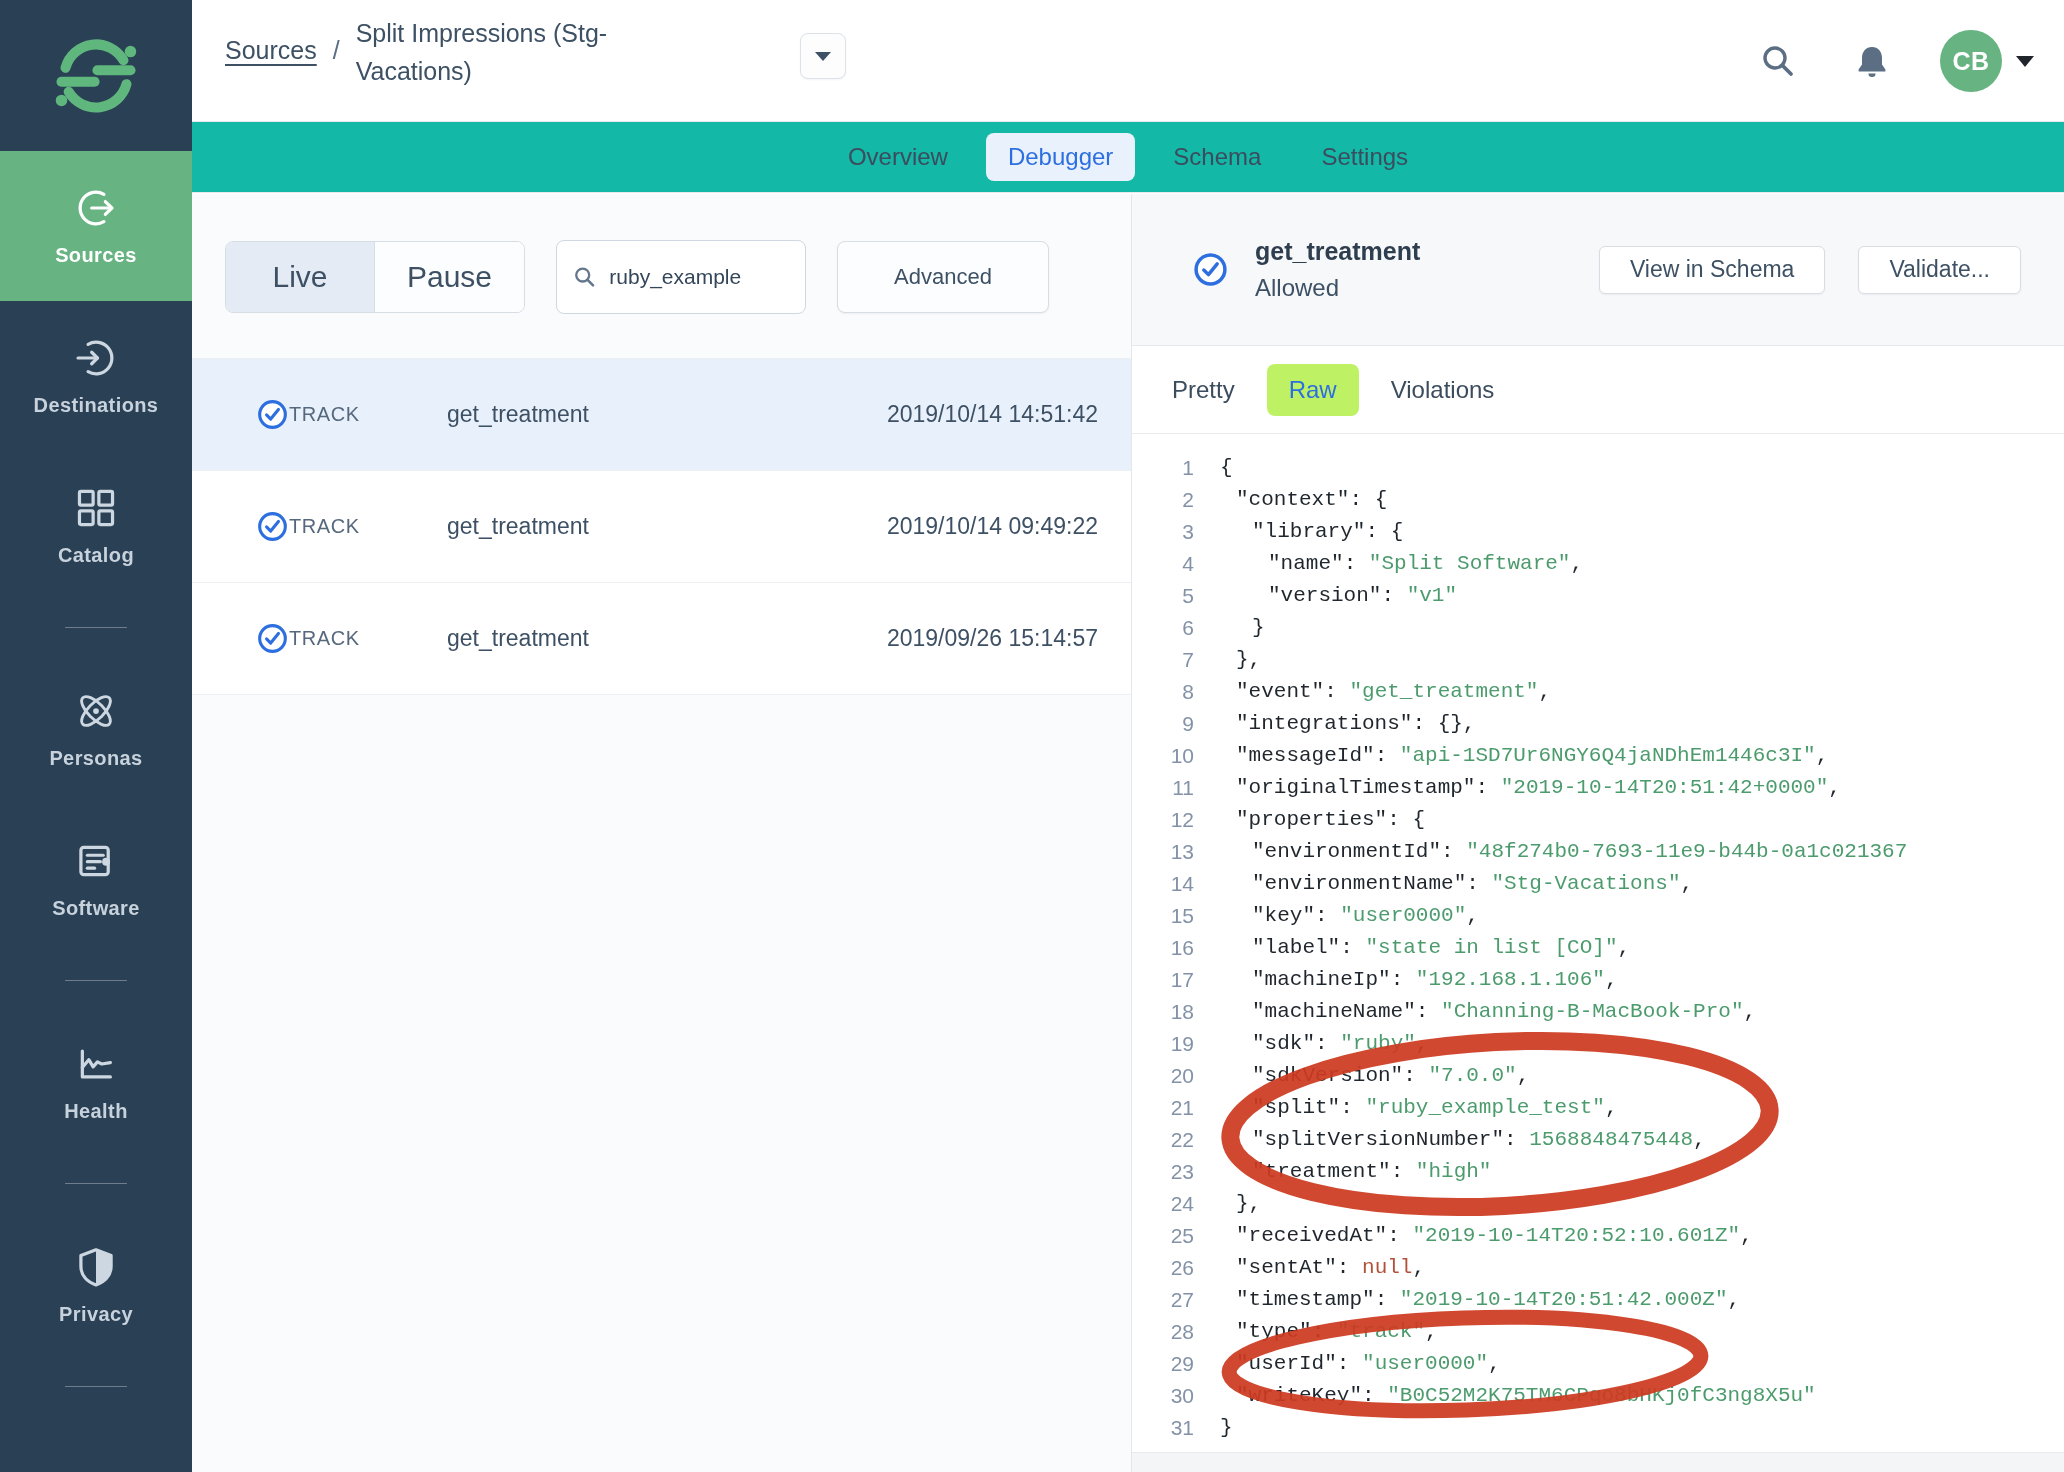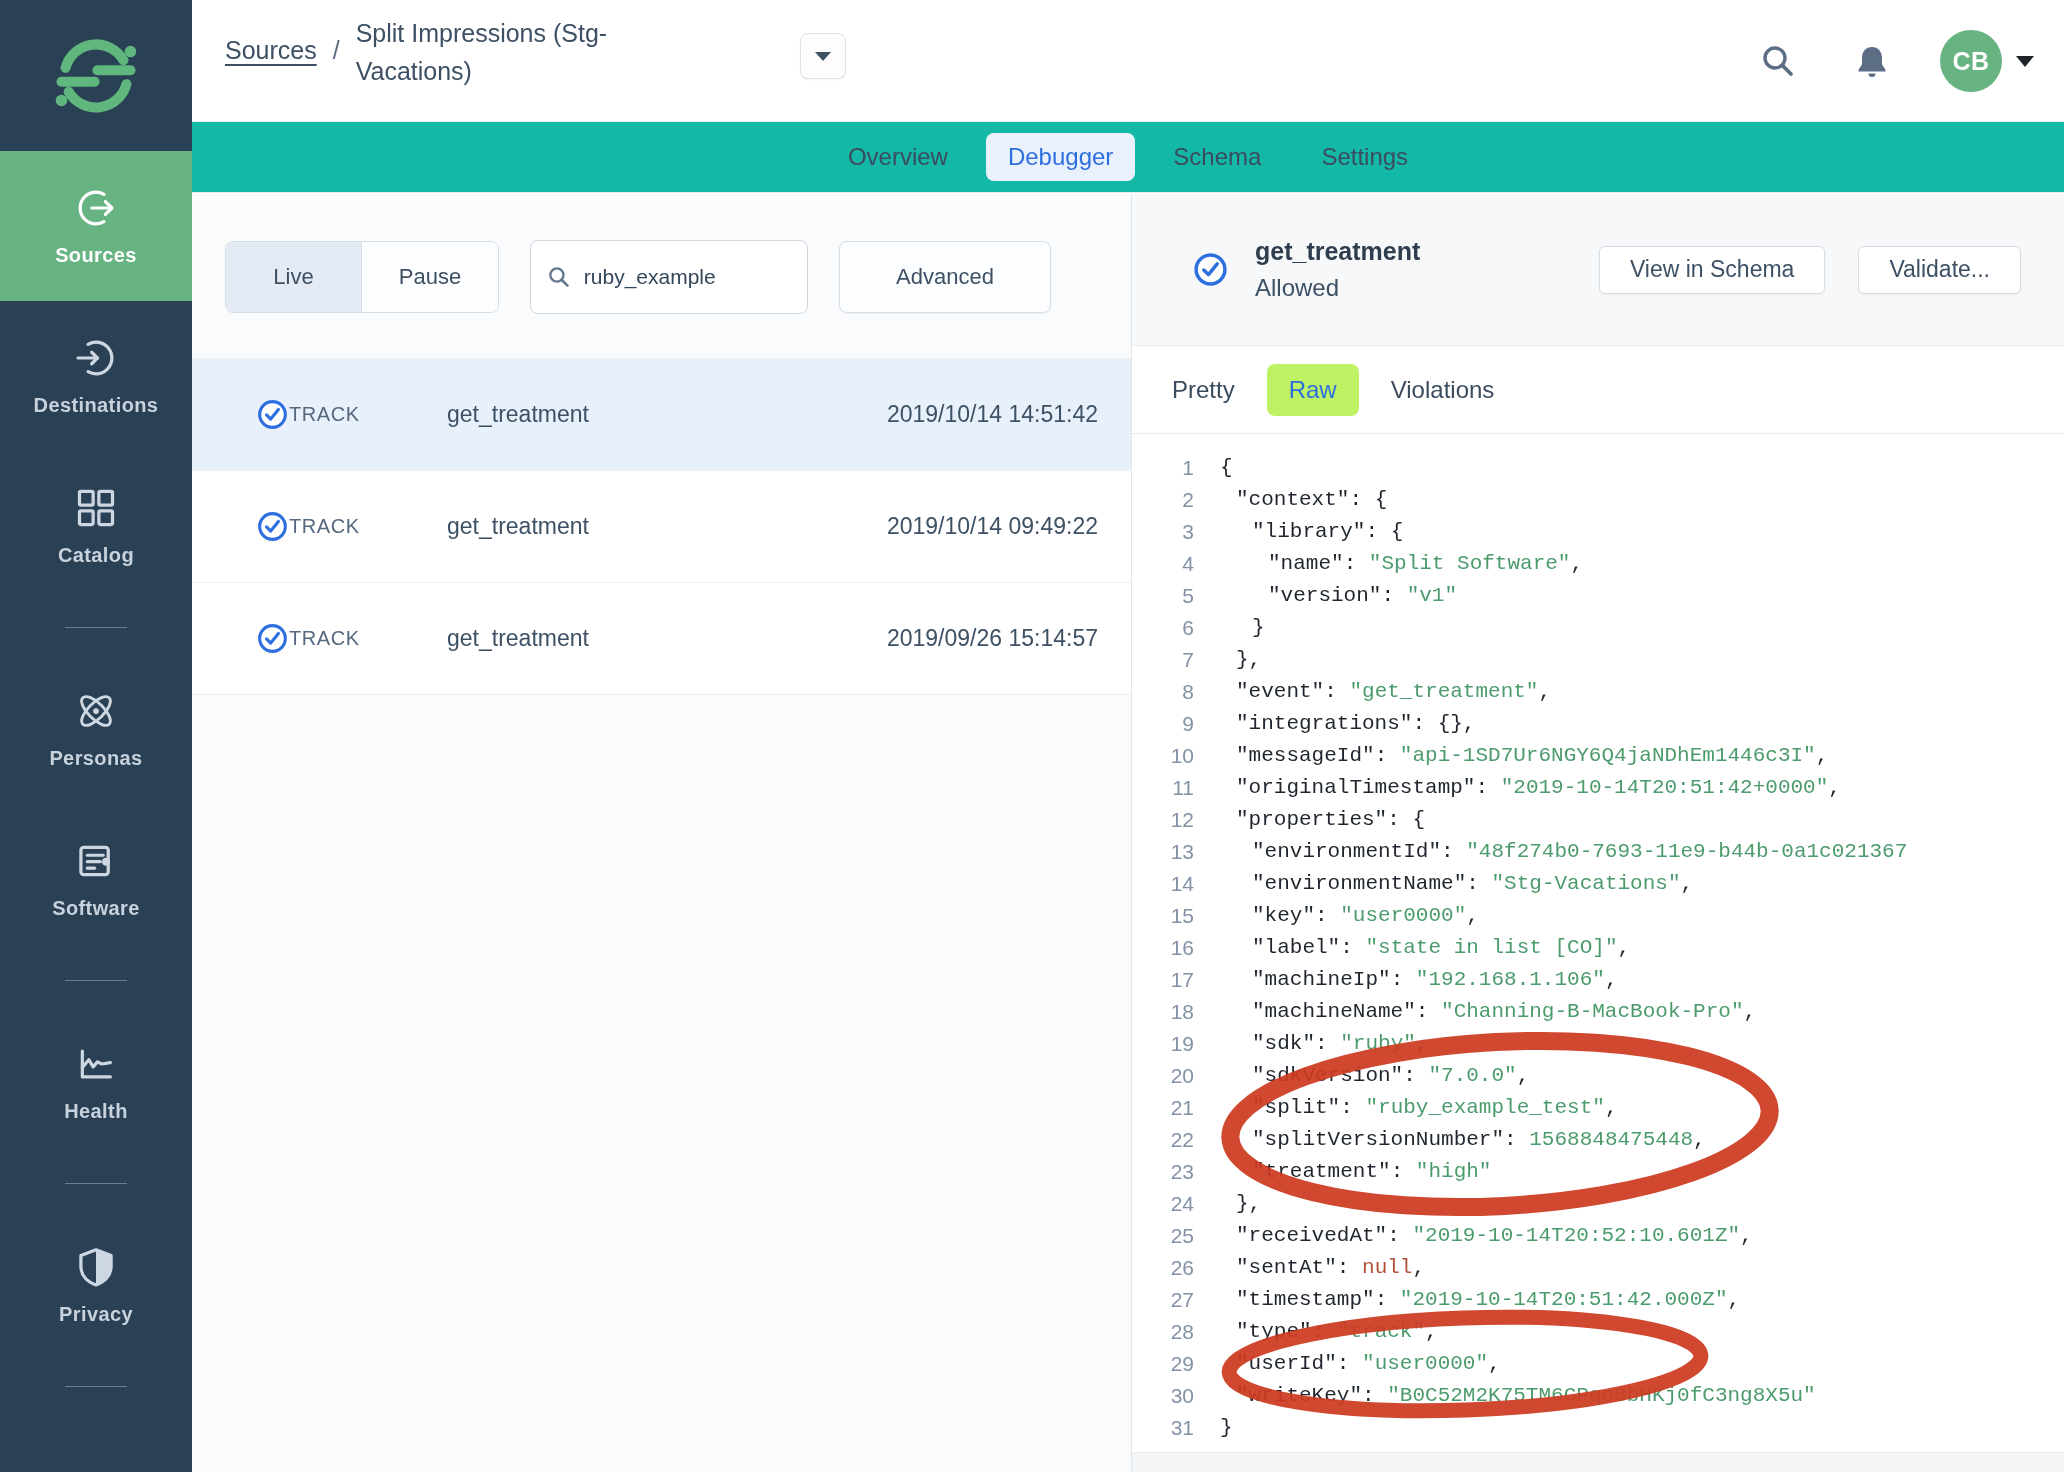--- a/index.html
+++ b/index.html
@@ -33,23 +33,23 @@
   .tabbar { height:71px; border-bottom:1px solid #e6eaee; display:flex; justify-content:center; align-items:center; gap:16px; font-size:24px; background:#14b8a6; }
   .tab { padding:10px 22px; border-radius:8px; color:#3b4c5e; cursor:pointer; }
   .tab.active { background:#e9f1fc; color:#2d6fe0; }
 
   .content { position:absolute; top:194px; left:0; right:0; bottom:0; display:flex; }
 
   
   .left { width:940px; flex:0 0 940px; border-right:1px solid #e2e7ec; background:#fafbfd; }
   .toolbar { display:flex; align-items:center; padding:46px 0 0 33px; gap:31px; }
   .seg { display:flex; border:1px solid #d6dde5; border-radius:8px; overflow:hidden; height:72px; background:#fff; }
-  .seg-btn { width:136px; display:flex; align-items:center; justify-content:center; font-size:22px; color:#3d5064; cursor:pointer; background:#fcfdfe; }
+  .seg-btn { width:149px; display:flex; align-items:center; justify-content:center; font-size:30px; color:#3d5064; cursor:pointer; background:#fcfdfe; }
   .seg-btn.active { background:#e4ebf4; border-right:1px solid #d6dde5; }
-  .searchbox { width:278px; height:74px; border:1px solid #cfd7e0; border-radius:8px; background:#fff; display:flex; align-items:center; padding:0 16px; gap:13px; }
+  .searchbox { width:250px; height:74px; border:1px solid #cfd7e0; border-radius:8px; background:#fff; display:flex; align-items:center; padding:0 16px; gap:13px; }
   .searchbox input { border:none; outline:none; font-size:21px; color:#33465a; width:100%; font-family:inherit; background:transparent; }
   .btn-advanced { width:212px; height:72px; border:1px solid #d6dde5; border-radius:8px; background:#fcfdfe; display:flex; align-items:center; justify-content:center; font-size:22px; color:#3d5064; cursor:pointer; box-shadow:0 1px 2px rgba(27,39,51,.06); }
   .rows { margin-top:44px; border-top:1px solid #edf0f3; }
   .row { height:112px; display:flex; align-items:center; border-bottom:1px solid #edf0f3; background:#fff; cursor:pointer; }
   .row.selected { background:#e8f1fb; }
   .row-check { margin-left:64px; flex:none; display:flex; }
   .row-type { width:150px; font-size:20px; color:#56687d; letter-spacing:.6px; }
   .row-name { margin-left:8px; font-size:23px; color:#3d5064; flex:1; }
   .row-time { margin-right:33px; font-size:23px; color:#3d5064; white-space:nowrap; }
 

